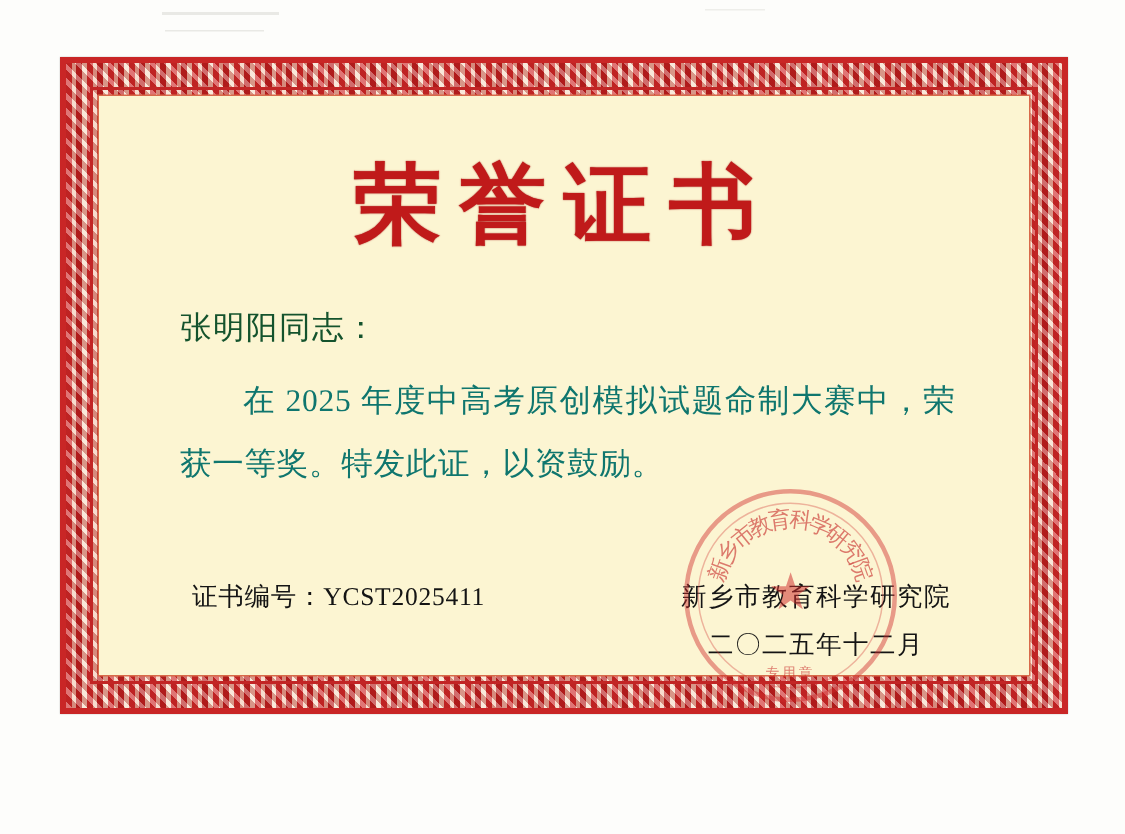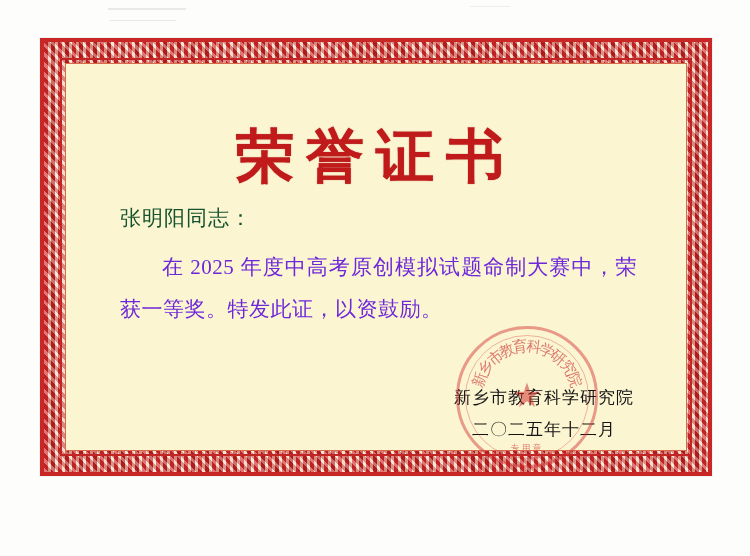--- a/index.html
+++ b/index.html
@@ -105,40 +105,39 @@
     position: absolute;
     left: 0; right: 0;
     top: 34px;
     text-align: center;
     font-family: "DejaVu Serif", "Liberation Serif", serif;
     font-weight: bold;
     font-size: 58px;
     letter-spacing: 12px;
     color: #c01a1a;
     text-shadow: 0 0 1px #a31414;
-    margin-top: 20px;
   }
 
   .salutation {
     position: absolute;
     left: 54px;
     top: 140px;
     font-size: 21px;
     color: #14532d;
     letter-spacing: 1px;
   }
 
   .body-text {
     position: absolute;
     left: 54px;
     right: 49px;
     top: 182px;
     font-size: 21px;
     line-height: 42px;
-    color: #6d28d9;
+    color: #0f766e;
     text-indent: 42px;
     text-align: justify;
     letter-spacing: 0.5px;
   }
 
   .meta {
     position: absolute;
     left: 62px;
     top: 318px;
     font-size: 17px;
@@ -226,20 +225,23 @@
 
     <div class="paper">
 
       <div class="cert-title">荣誉证书</div>
 
       <div class="salutation">张明阳同志：</div>
 
       <div class="body-text">在 2025 年度中高考原创模拟试题命制大赛中，荣获一等奖。特发此证，以资鼓励。</div>
 
       <div class="meta">
+        <div>
+          <span>证书编号：</span><span>YCST2025411</span>
+        </div>
       </div>
 
       <div class="signature">
         <div>新乡市教育科学研究院</div>
         <div>二〇二五年十二月</div>
       </div>
 
       <div class="seal">
         <div class="seal-inner-ring"></div>
         <div class="seal-star">★</div>

